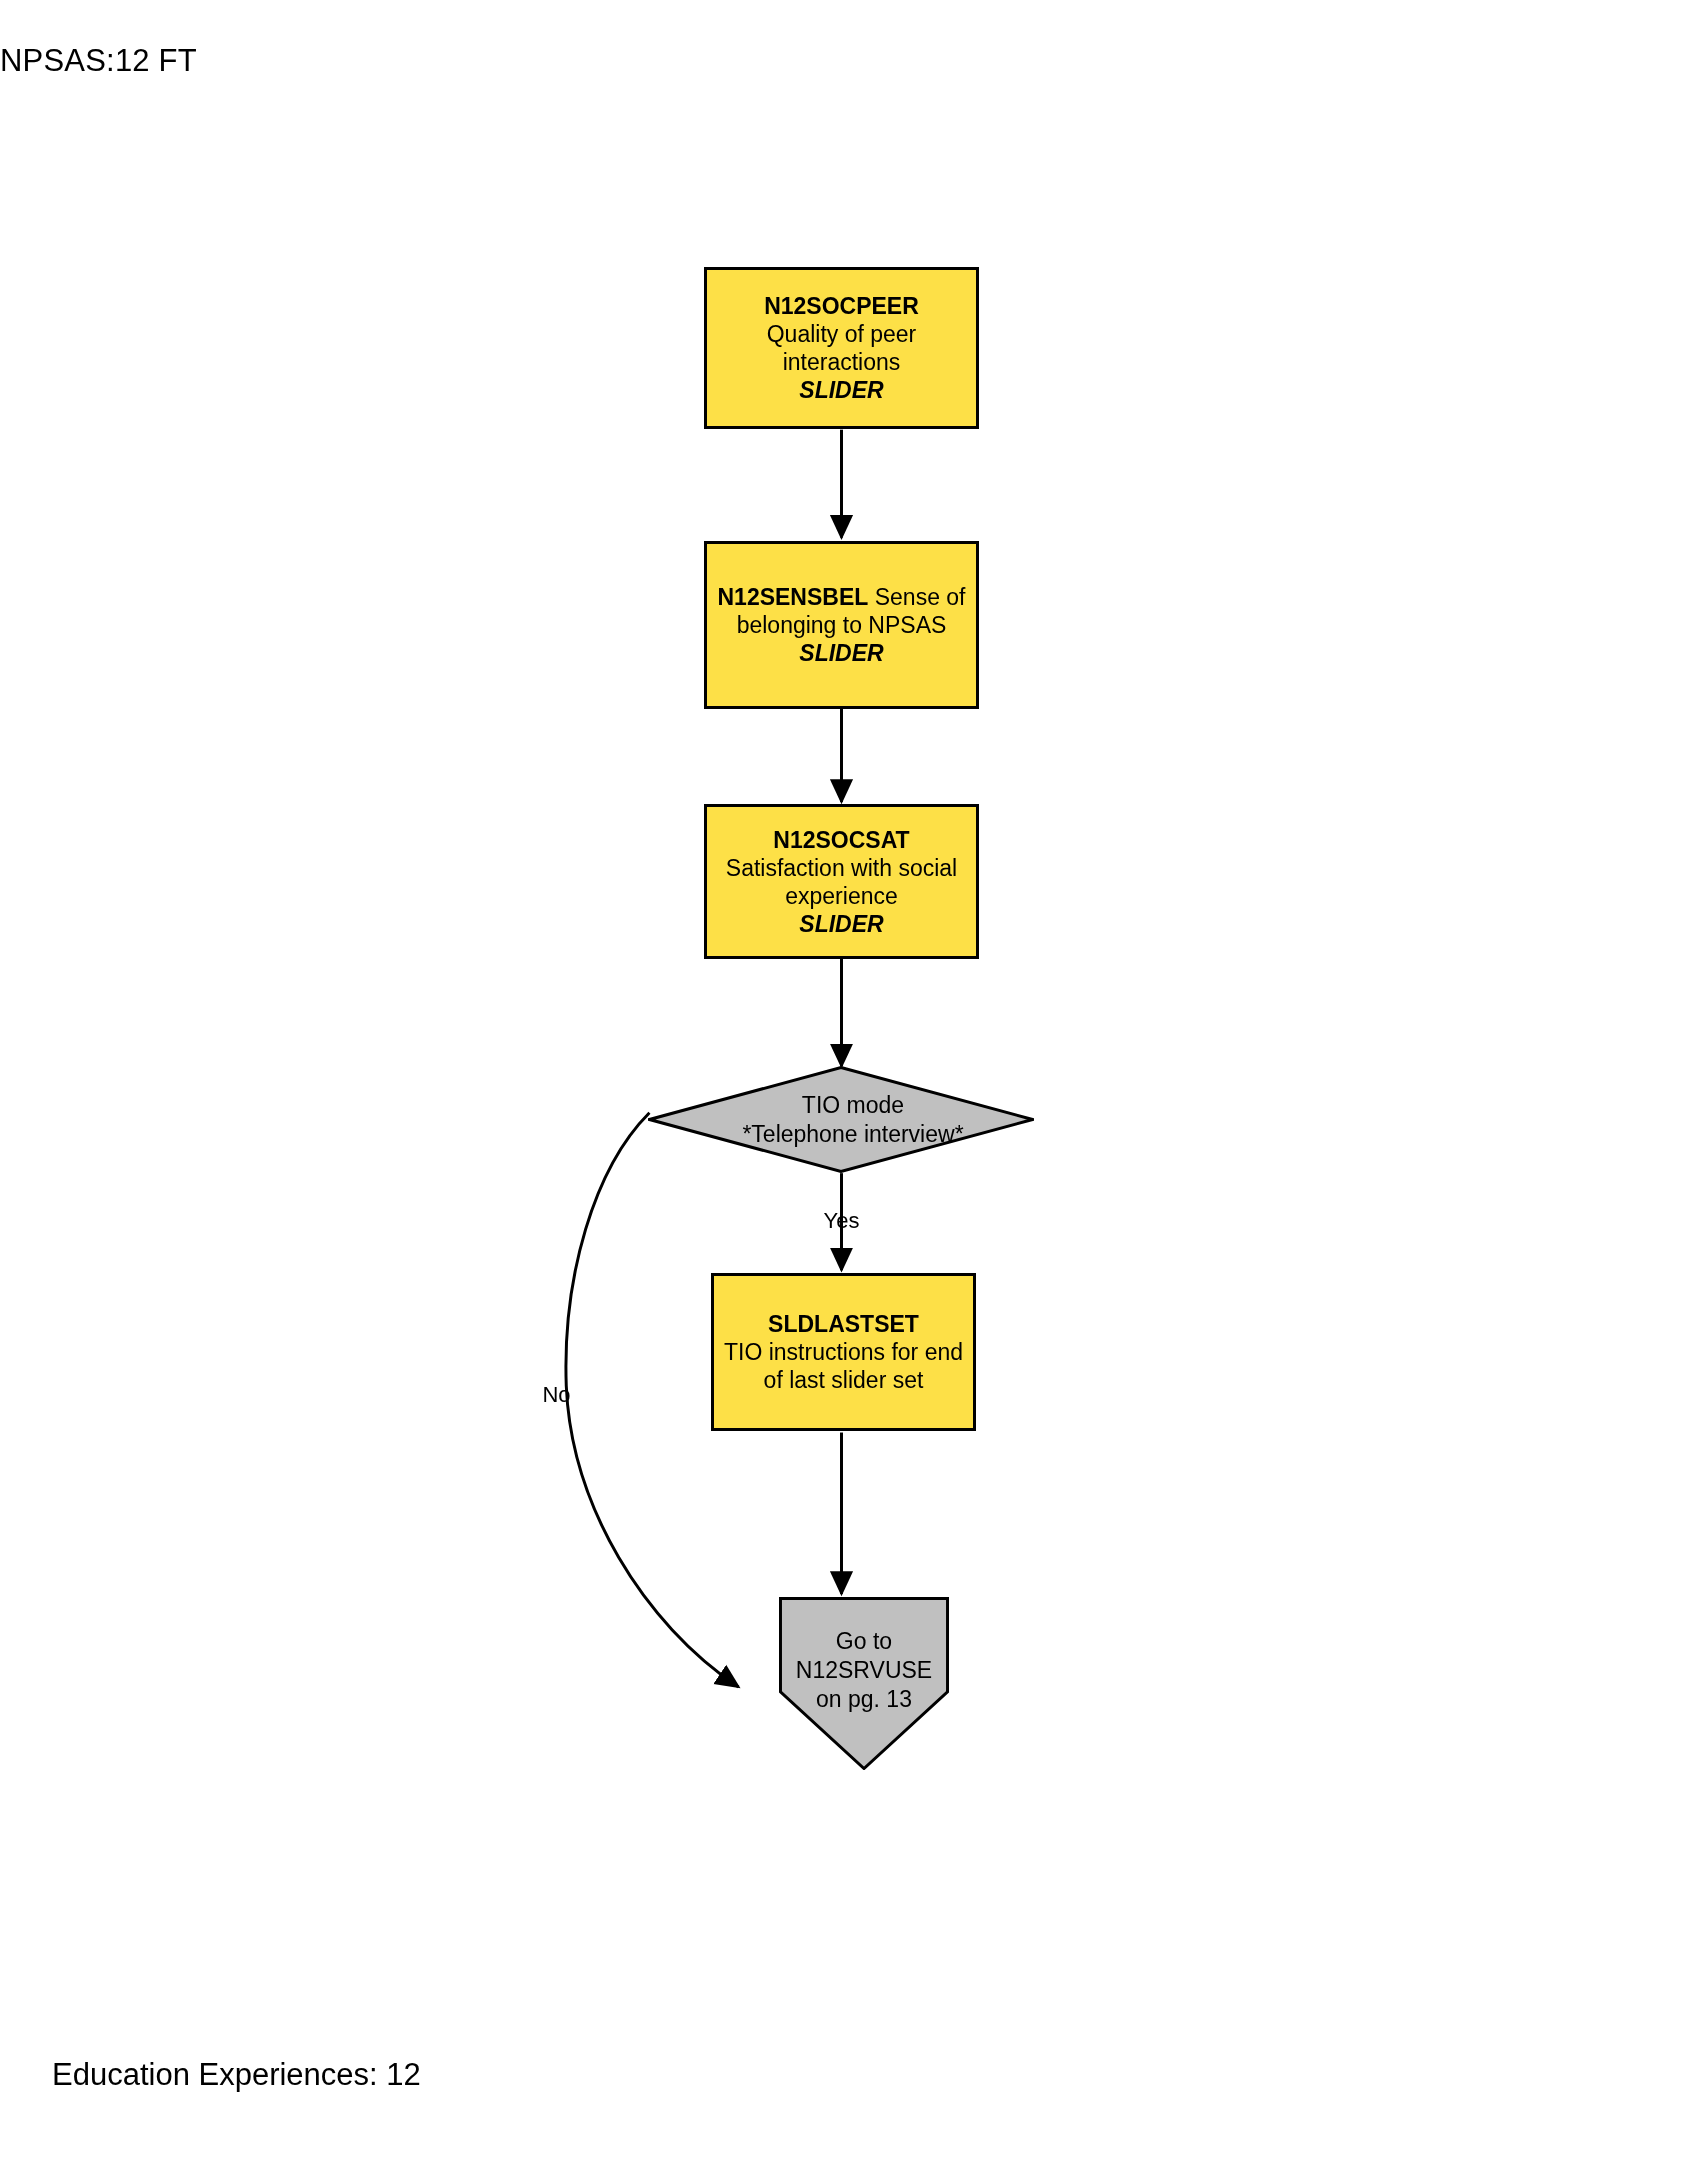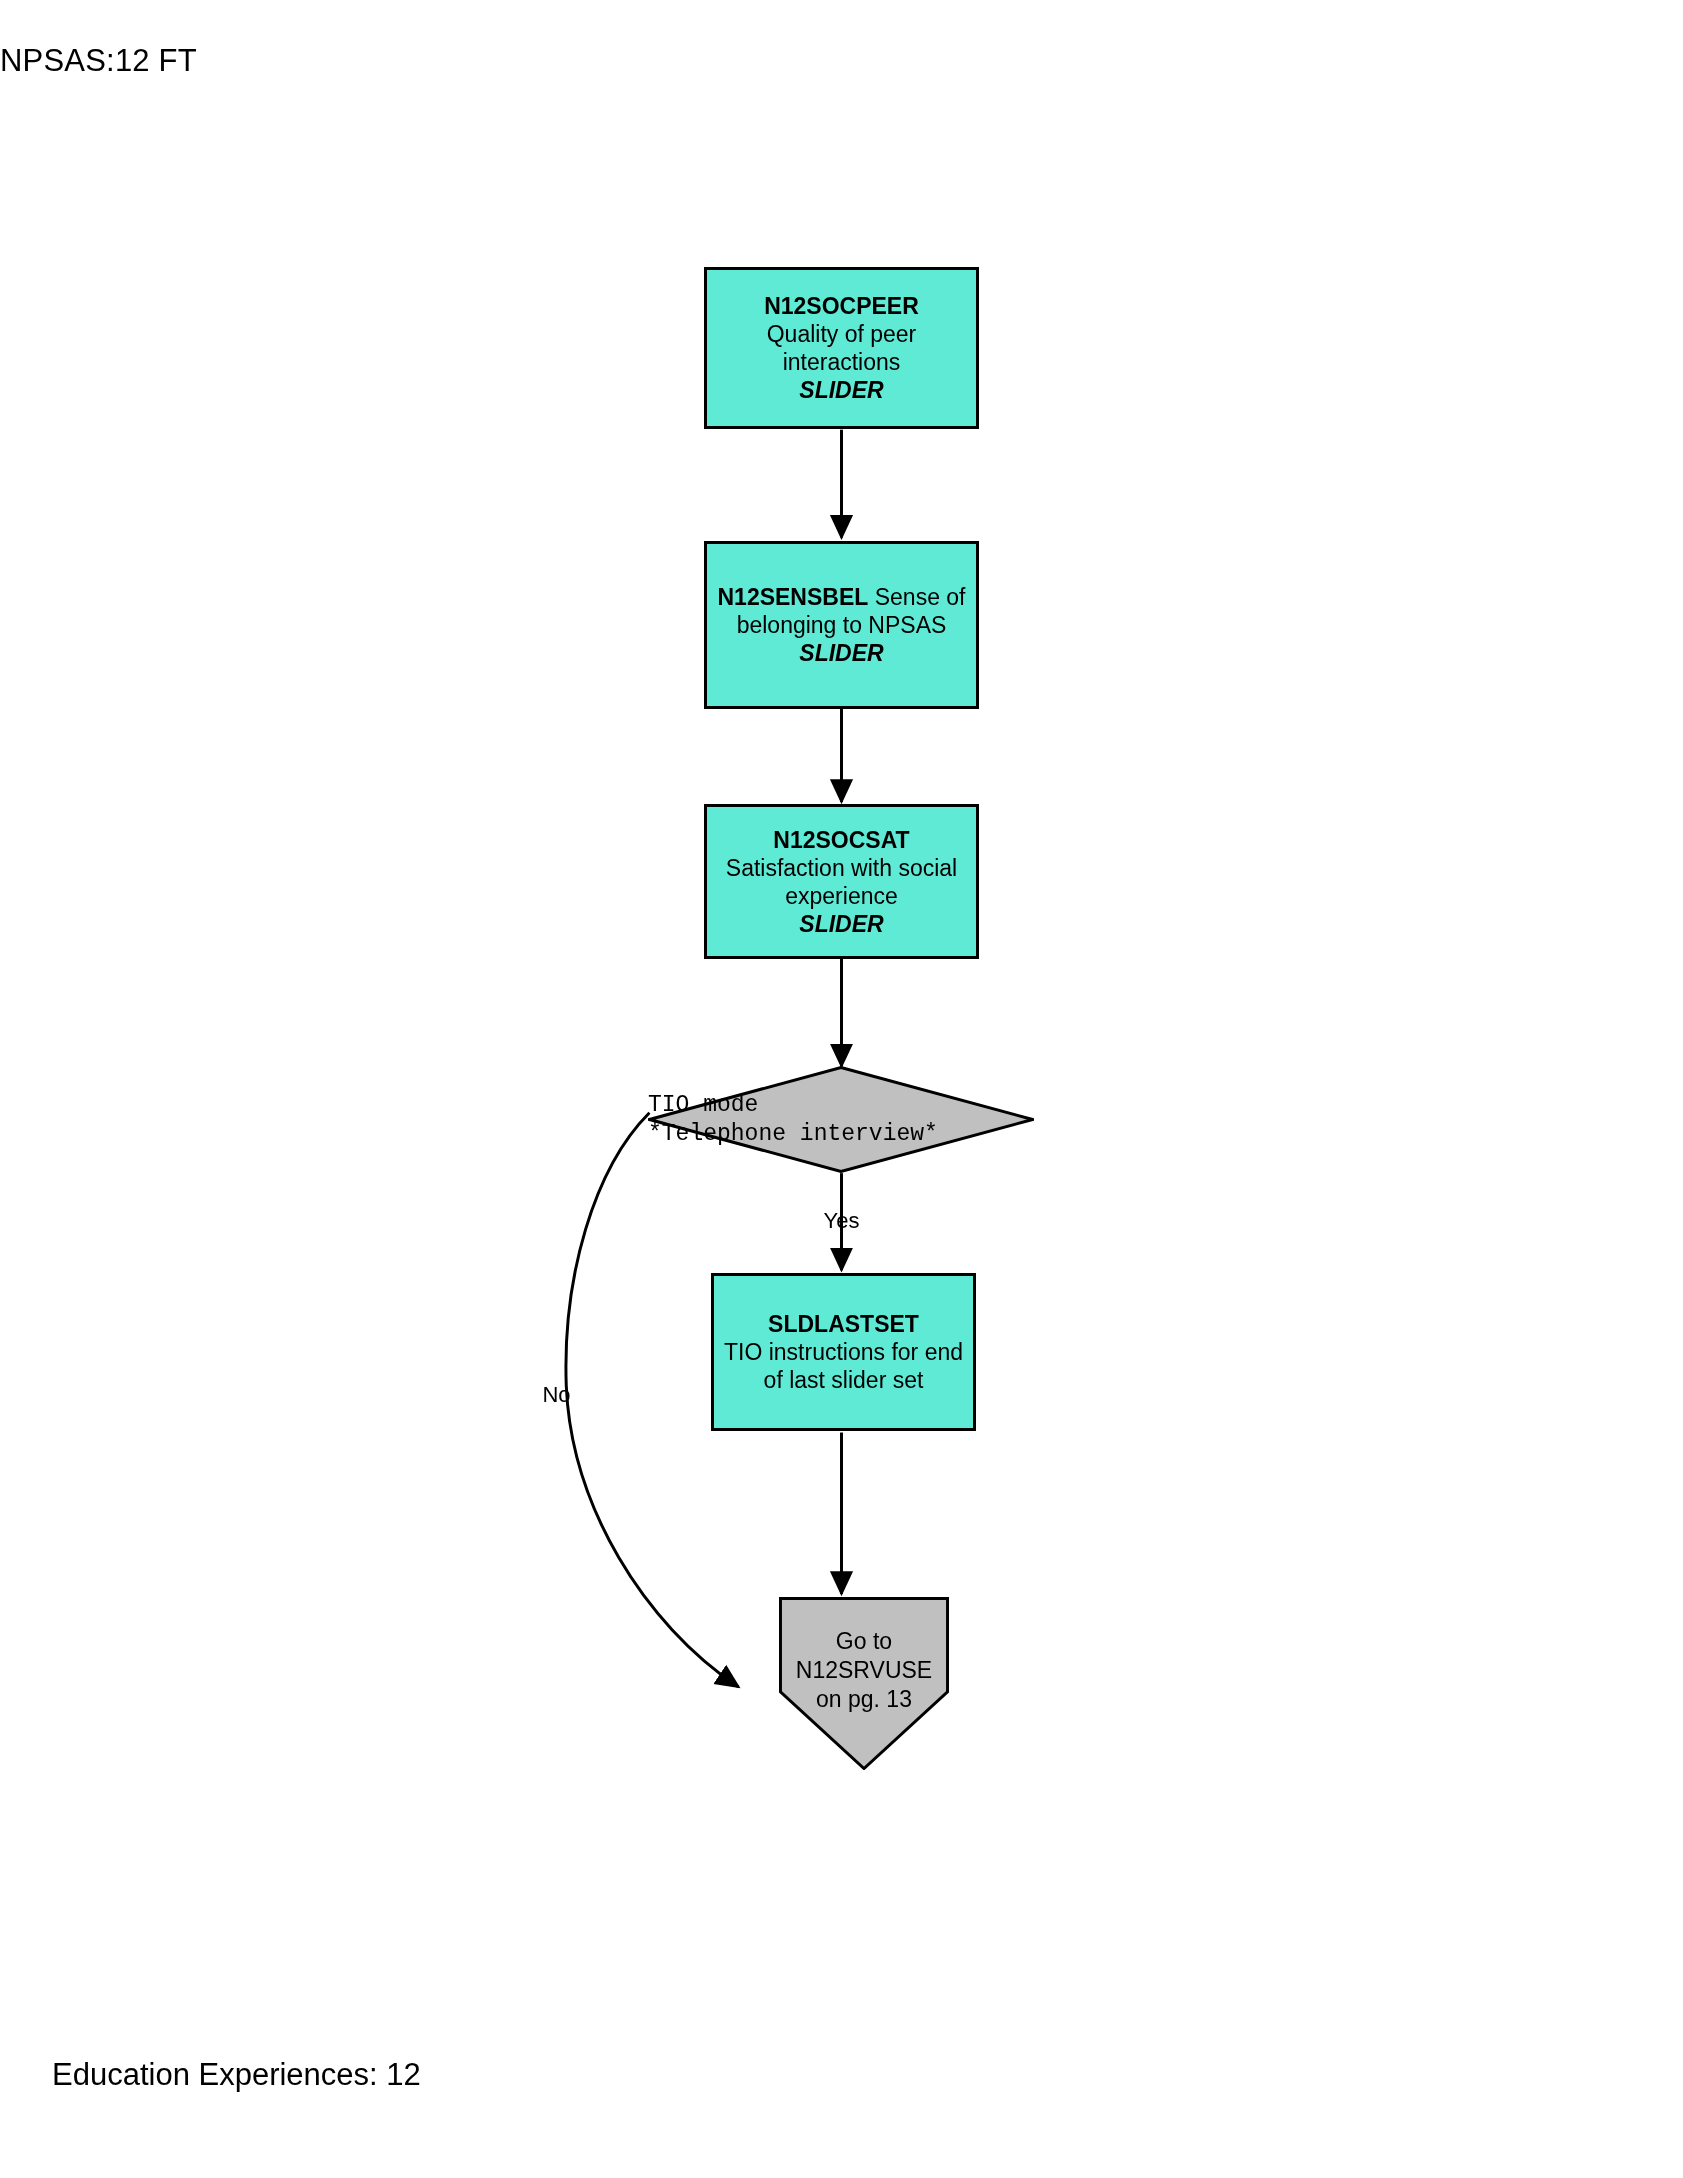--- a/index.html
+++ b/index.html
@@ -55,21 +55,21 @@
   .node {
     position: absolute;
     box-sizing: border-box;
     display: flex;
     align-items: center;
     justify-content: center;
     text-align: center;
   }
 
   .node-process {
-    background: #5eead4;
+    background: #fde047;
     border: 3px solid #000000;
   }
 
   .node-text {
     font-size: 23px;
     line-height: 28px;
     width: 100%;
     padding: 0 8px;
     box-sizing: border-box;
   }
@@ -84,27 +84,27 @@
     height: 107px;
   }
   .node-decision .diamond-shape {
     position: absolute;
     left: 0; top: 0;
     width: 100%;
     height: 100%;
   }
   .node-decision .decision-label {
     position: absolute;
-    left: 0;
+    left: 12px;
     top: 50%;
     width: 100%;
     transform: translateY(-50%);
+    text-align: center;
     font-size: 23px;
     line-height: 29px;
-    font-family: Liberation Mono, monospace;
   }
 
   
   .node-offpage {
     position: absolute;
     width: 170px;
     height: 173px;
   }
   .node-offpage .pentagon-shape {
     position: absolute;

